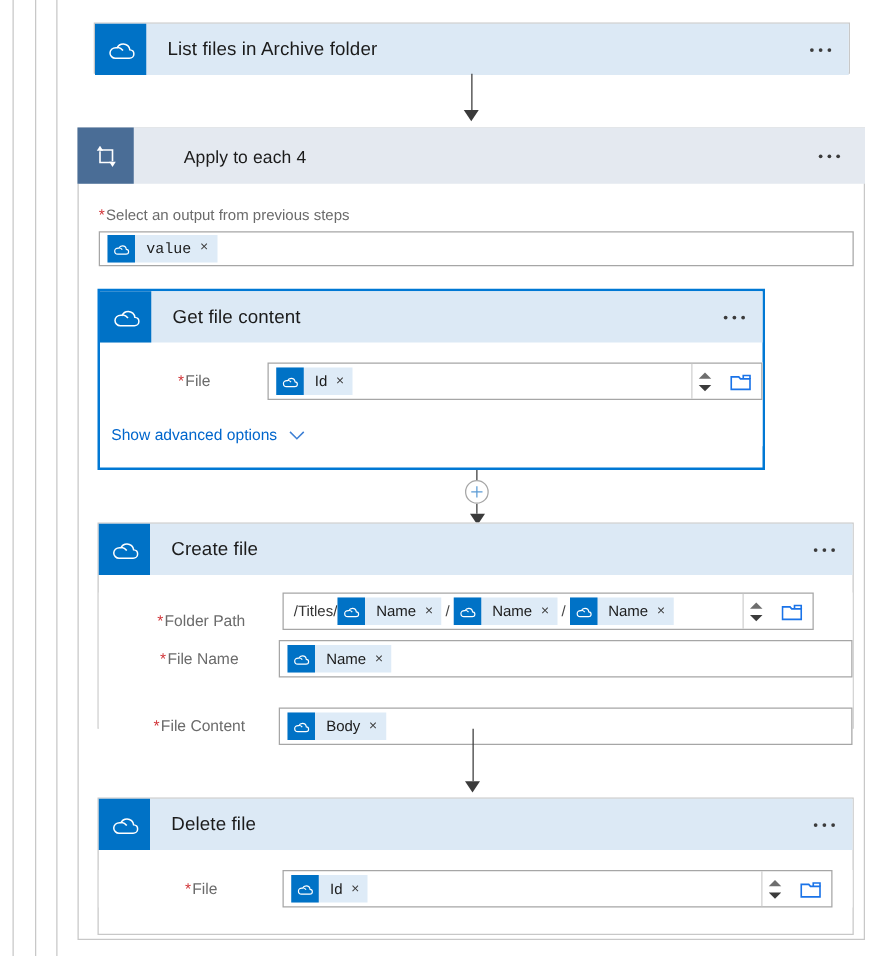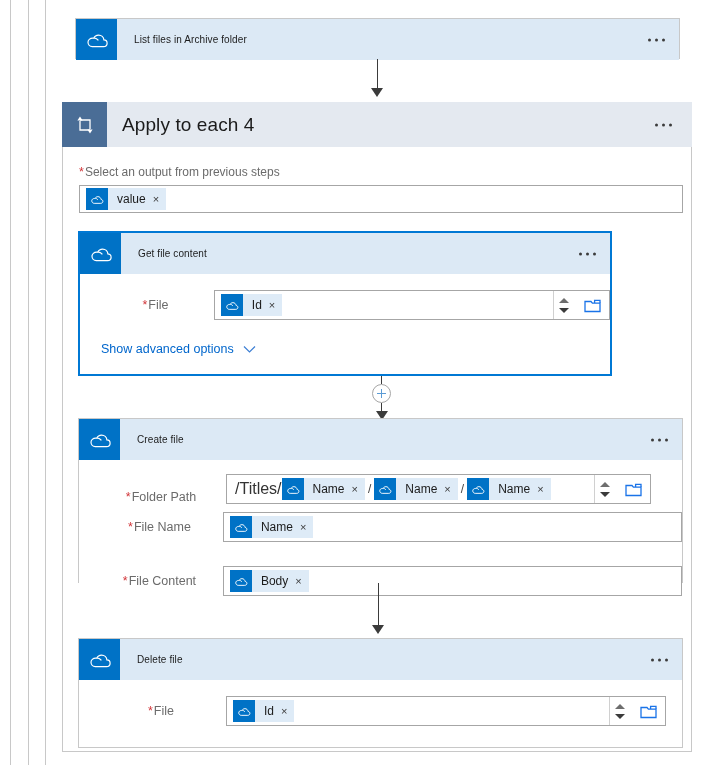--- a/index.html
+++ b/index.html
@@ -44,27 +44,27 @@
     background: #0072c6;
     display: flex; align-items: center; justify-content: center;
     flex: 0 0 auto;
   }
   .icon-box.loop {
     width: 45px; height: 45px;
     background: #4a6d96;
   }
 
   .card-title {
-    font-size: 10px;
+    font-size: 15px;
     color: #1b1b1b;
     margin-left: 17px;
     letter-spacing: .1px;
     white-space: nowrap;
   }
-  .card-title.loop { font-size: 19px; margin-left: 15px; }
+  .card-title.loop { font-size: 14px; margin-left: 40px; }
 
   .ellipsis {
     position: absolute;
     right: 14px; top: 50%;
     transform: translateY(-50%);
     display: flex; gap: 4px;
   }
   .ellipsis i {
     width: 3px; height: 3px; border-radius: 50%;
     background: #3b3b3b; display: block;
@@ -115,21 +115,21 @@
     color: #1b1b1b;
     padding: 0 7px 0 9px;
     white-space: nowrap;
   }
   .token .tok-x {
     font-size: 11px; color: #3b3b3b;
     padding-right: 7px; cursor: pointer;
     line-height: 1;
   }
   .path-sep { font-size: 12px; color: #444; padding: 0 3px; }
-  .path-prefix { font-size: 16px; color: #333; padding-right: 0px; }
+  .path-prefix { font-size: 12px; color: #333; padding-right: 0px; }
 
   
   .spinner {
     position: absolute;
     right: 36px; top: 0; bottom: 0;
     width: 20px;
     display: flex; flex-direction: column;
     align-items: center; justify-content: center;
     border-left: 1px solid #d0d0d0;
     gap: 5px;
@@ -233,21 +233,21 @@
         <i></i>
           <i></i>
           <i></i>
       </div>
     </div>
 
     <div style="position:absolute; left:16px; top:62px; width:604px;">
       <div class="loop-subfield-label">
         <span class="req">*</span><span>Select an output from previous steps</span>
       </div>
-      <div class="field-input" style="margin-top:6px; width:604px; height:28px;">
+      <div class="field-input" style="margin-top:6px; width:604px; height:28px;font-family:Liberation Mono, monospace;">
         <span class="token">
           <span class="tok-icon">
             <svg width="14" height="11" viewBox="0 0 24 18">
               <path d="M7.2 15.6h11.3c2.0 0 3.6-1.5 3.6-3.4 0-1.8-1.4-3.2-3.2-3.3-.2-2.7-2.5-4.8-5.3-4.8-2.2 0-4.1 1.3-4.9 3.2-.3-.1-.6-.1-.9-.1C4.9 7.2 3 9 3 11.3c0 2.3 1.9 4.3 4.2 4.3z" fill="none" stroke="#ffffff" stroke-width="1.6"></path>
               <path d="M9 6.8c1.6.2 3.5 1.3 4.4 2.6" fill="none" stroke="#ffffff" stroke-width="1.6"></path>
             </svg>
           </span>
           <span class="tok-label">value</span>
           <span class="tok-x">×</span>
         </span>
@@ -293,21 +293,21 @@
             </div>
             <div class="folder-btn">
               <svg width="17" height="15" viewBox="0 0 17 15">
                 <path d="M1 3.5h6l1.4 1.6H16v8.4H1z" fill="none" stroke="#1a73e8" stroke-width="1.3"></path>
                 <path d="M10.6 5.1V2.4H16v2.7" fill="none" stroke="#1a73e8" stroke-width="1.3"></path>
               </svg>
             </div>
           </div>
         </div>
 
-        <div style="margin-top:19px; padding-left:21px;">
+        <div style="margin-top:19px; padding-left:9px;">
           <span class="adv-link">
             <span>Show advanced options</span>
             <span class="chev">
               <svg width="13" height="9" viewBox="0 0 13 9">
                 <polyline points="1,1.5 6.5,7 12,1.5" fill="none" stroke="#3d7fd4" stroke-width="1.2"></polyline>
               </svg>
             </span>
           </span>
         </div>
       </div>

